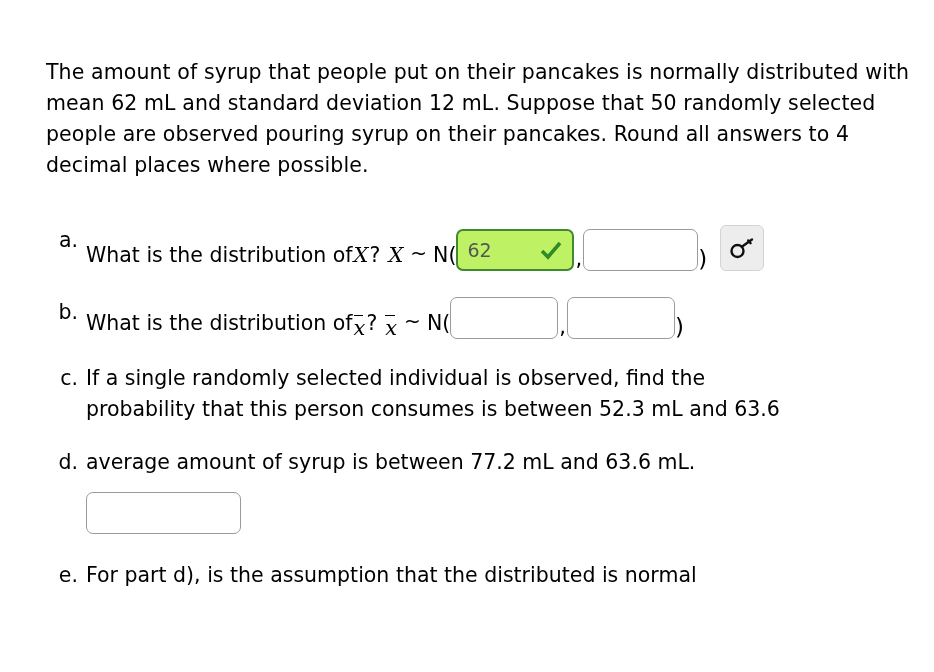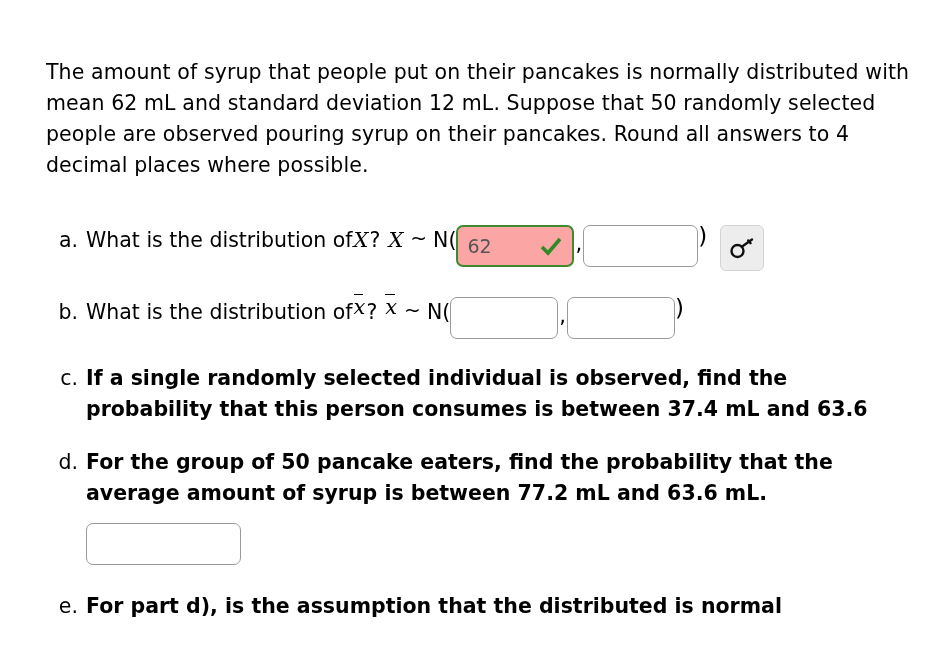--- a/index.html
+++ b/index.html
@@ -42,25 +42,24 @@
   li.part .marker {
     position: absolute;
     left: 0;
     top: 0;
     width: 32px;
     text-align: right;
     font-size: 20.5px;
   }
   .line {
     display: block;
-    font-weight: bold;
   }
   .inline-row {
     display: flex;
-    align-items: flex-start;
+    align-items: flex-end;
     flex-wrap: wrap;
     gap: 0px;
   }
   .math {
     font-family: "DejaVu Serif", serif;
     font-style: italic;
     font-size: 21px;
     padding: 0 1px;
   }
   .mathbar {
@@ -117,21 +116,21 @@
   .tb.w-c { width: 152px; }
   .tb.w-d { width: 155px; }
 
   .tb-wrap {
     position: relative;
     display: inline-flex;
     align-items: center;
   }
   .tb-correct {
     border: 2.2px solid #3f8a2e;
-    background: #fca5a5;
+    background: #bef264;
     width: 118px;
     color: #555;
   }
   .check {
     position: absolute;
     right: 12px;
     top: 50%;
     transform: translateY(-50%);
     pointer-events: none;
     line-height: 0;
@@ -207,26 +206,25 @@
         <input class="tb w-b" value="" style="">
         <span class="comma">,</span>
         <input class="tb w-b" value="" style="">
         <span class="paren">)</span>
       </div>
     </li>
 
     <li class="part" style="margin-top:24px;">
       <span class="marker">c.</span>
       <span class="line">If a single randomly selected individual is observed, find the</span>
-      <span class="line">probability that this person consumes is between 37.4 mL and 63.6</span>
+      <span class="line">probability that this person consumes is between 52.3 mL and 63.6</span>
     </li>
 
     <li class="part" style="margin-top:22px;">
       <span class="marker">d.</span>
-      <span class="line">For the group of 50 pancake eaters, find the probability that the</span>
       <span class="line">average amount of syrup is between 77.2 mL and 63.6 mL.</span>
       <div class="inline-row" style="margin-top:14px;">
         <input class="tb w-d" value="" style="">
       </div>
     </li>
 
     <li class="part" style="margin-top:26px;">
       <span class="marker">e.</span>
       <span class="line">For part d), is the assumption that the distributed is normal</span>
 

